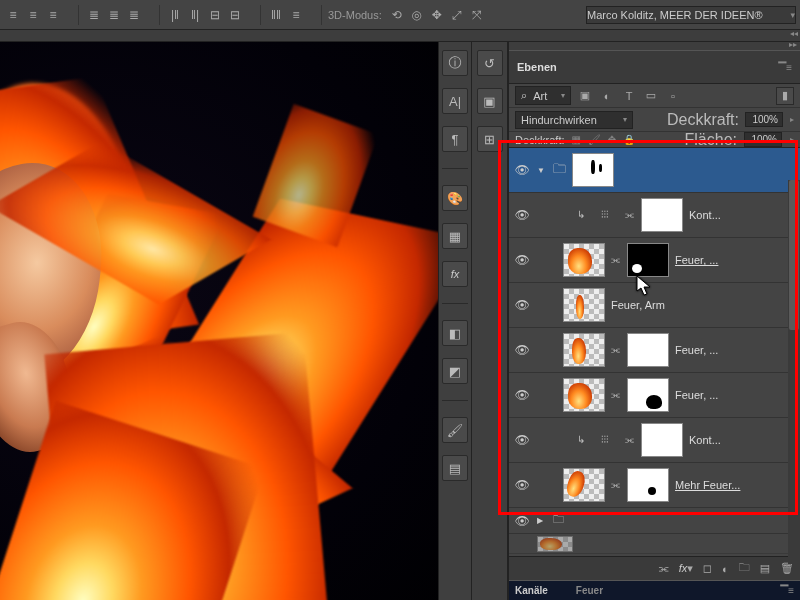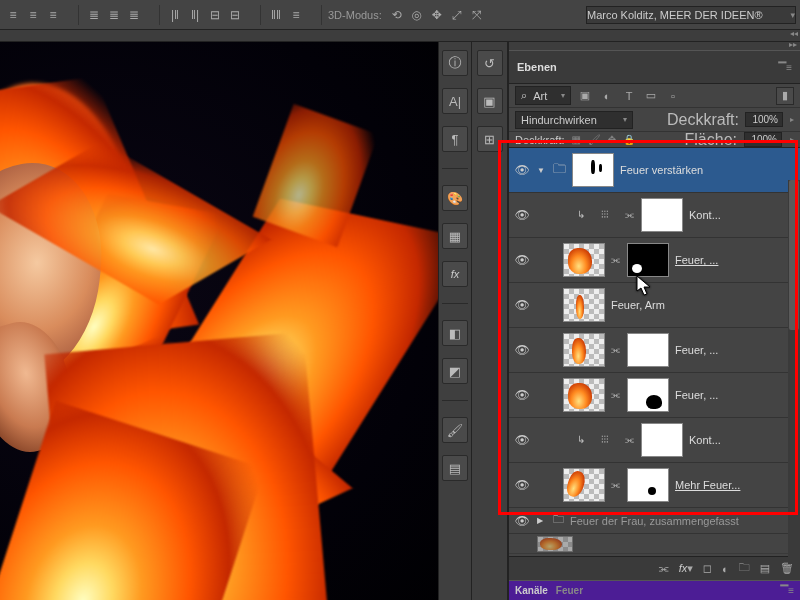--- a/index.html
+++ b/index.html
@@ -82,21 +82,21 @@
 .lname.u{text-decoration:underline}
 .smart-ico{font-size:11px;color:#bbb;margin-right:2px}
 .adj-ico{width:18px;height:12px;color:#bbb;font-size:10px}
 
 .layer.thin{height:26px}
 .layer.thin .folder-ico{font-size:11px}
 
 .pfoot{height:24px;background:#3a3a3a;border-top:1px solid #222;display:flex;align-items:center;justify-content:flex-end;padding:0 6px;gap:10px}
 .pfoot .fi{font-size:11px;color:#aaa}
 
-.chtabs{height:20px;background:#4c1d95;display:flex;align-items:center;padding:0 6px;gap:8px;border-top:1px solid #555}
+.chtabs{height:20px;background:#0f172a;display:flex;align-items:center;padding:0 6px;gap:28px;border-top:1px solid #555}
 .chtabs span{font-size:10px;font-weight:bold}
 .chtabs .dim{color:#888}
 
 .vsb{position:absolute;right:0;top:138px;width:12px;height:384px;background:#3a3a3a}
 .vsb .th{position:absolute;top:0;left:1px;width:10px;height:150px;background:#5a5a5a;border-radius:2px}
 .cursor{position:absolute;left:636px;top:275px;width:18px;height:22px;z-index:60;pointer-events:none}
 .cursor svg{filter:drop-shadow(0 0 1px #000)}
 </style>
 </head>
 <body>
@@ -227,21 +227,20 @@
   <div class="layerlist">
 
     <div class="layer sel">
       <span class="eye">👁</span>
       <span class="toggle-tri">▼</span>
       <span class="folder-ico">🗀</span>
       <div class="mask">
           <div style="position:absolute;left:18px;top:6px;width:4px;height:14px;background:#000;border-radius:40%"></div>
           <div style="position:absolute;left:26px;top:10px;width:3px;height:8px;background:#000;border-radius:40%"></div>
         </div>
-      <span class="lname">Feuer verstärken</span>
     </div>
 
     <div class="layer">
       <span class="eye">👁</span>
       <span style="width:34px"></span>
       <span class="adj-ico">↳</span>
       <span class="adj-ico">⫶⫶⫶</span>
       <span class="link-ico">⫘</span>
       <div class="mask"></div>
       <span class="lname">Kont...</span>
@@ -317,21 +316,20 @@
       <div class="mask">
           <div style="position:absolute;left:20px;top:18px;width:8px;height:8px;background:#000;border-radius:50%"></div>
         </div>
       <span class="lname u">Mehr Feuer...</span>
     </div>
 
     <div class="layer thin">
       <span class="eye">👁</span>
       <span class="toggle-tri">▶</span>
       <span class="folder-ico">🗀</span>
-      <span class="lname" style="color:#999">Feuer der Frau, zusammengefasst</span>
     </div>
 
     <div class="layer thin" style="height:20px;opacity:.6">
       <span style="width:18px"></span>
       <div class="thumb checker" style="height:16px;width:36px">
           <div class="flm" style="inset:1px 10px 1px 2px"></div>
         </div>
     </div>
   </div>
 

